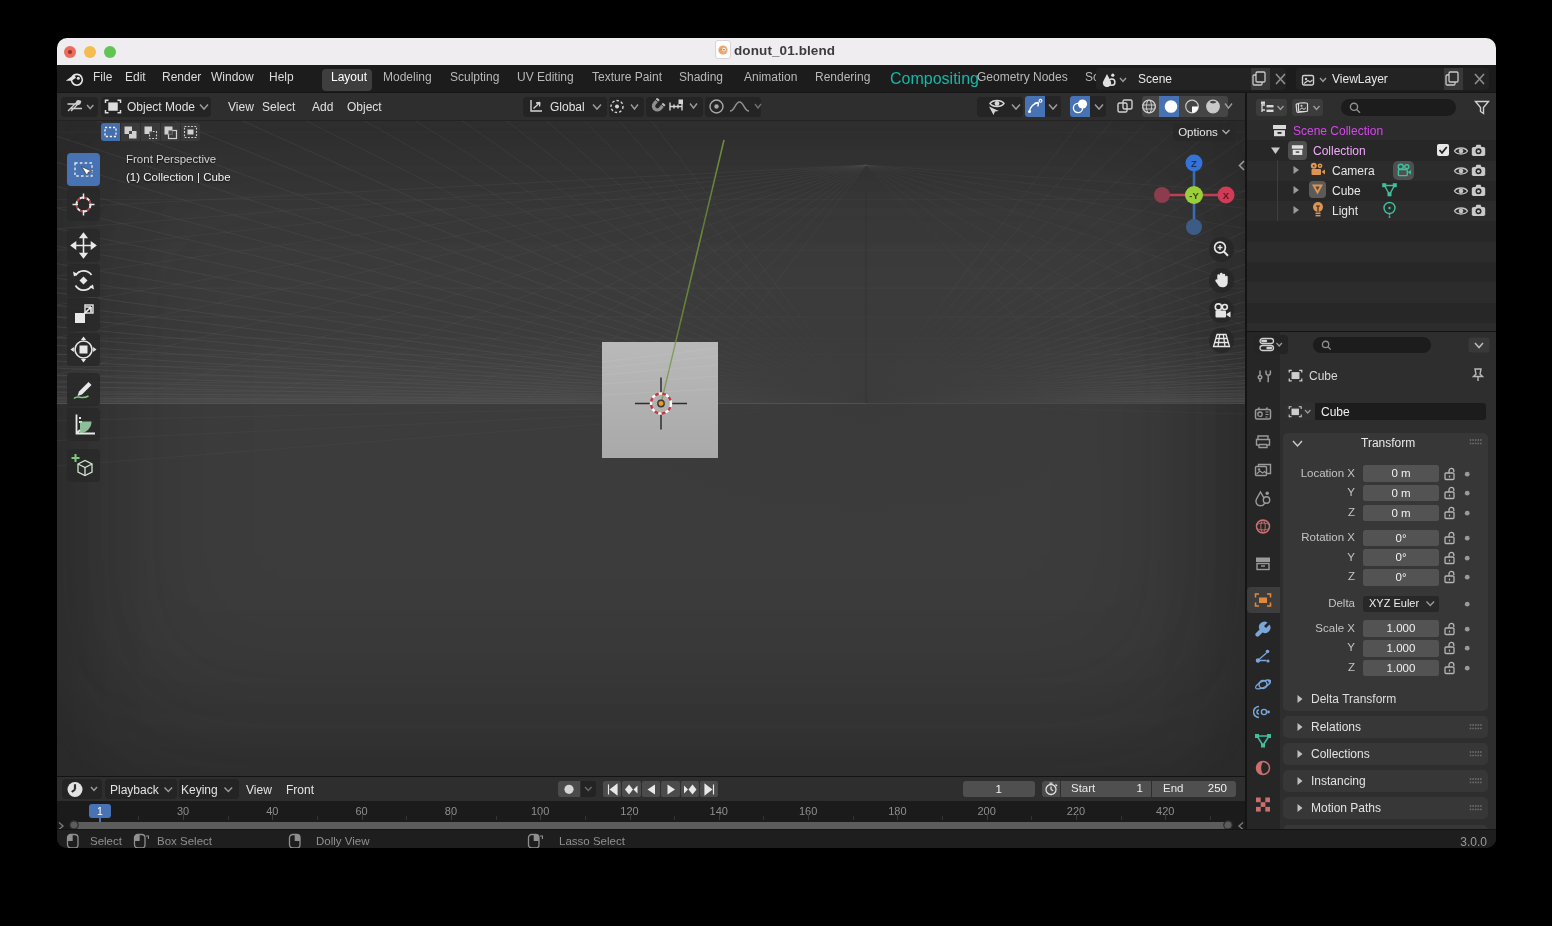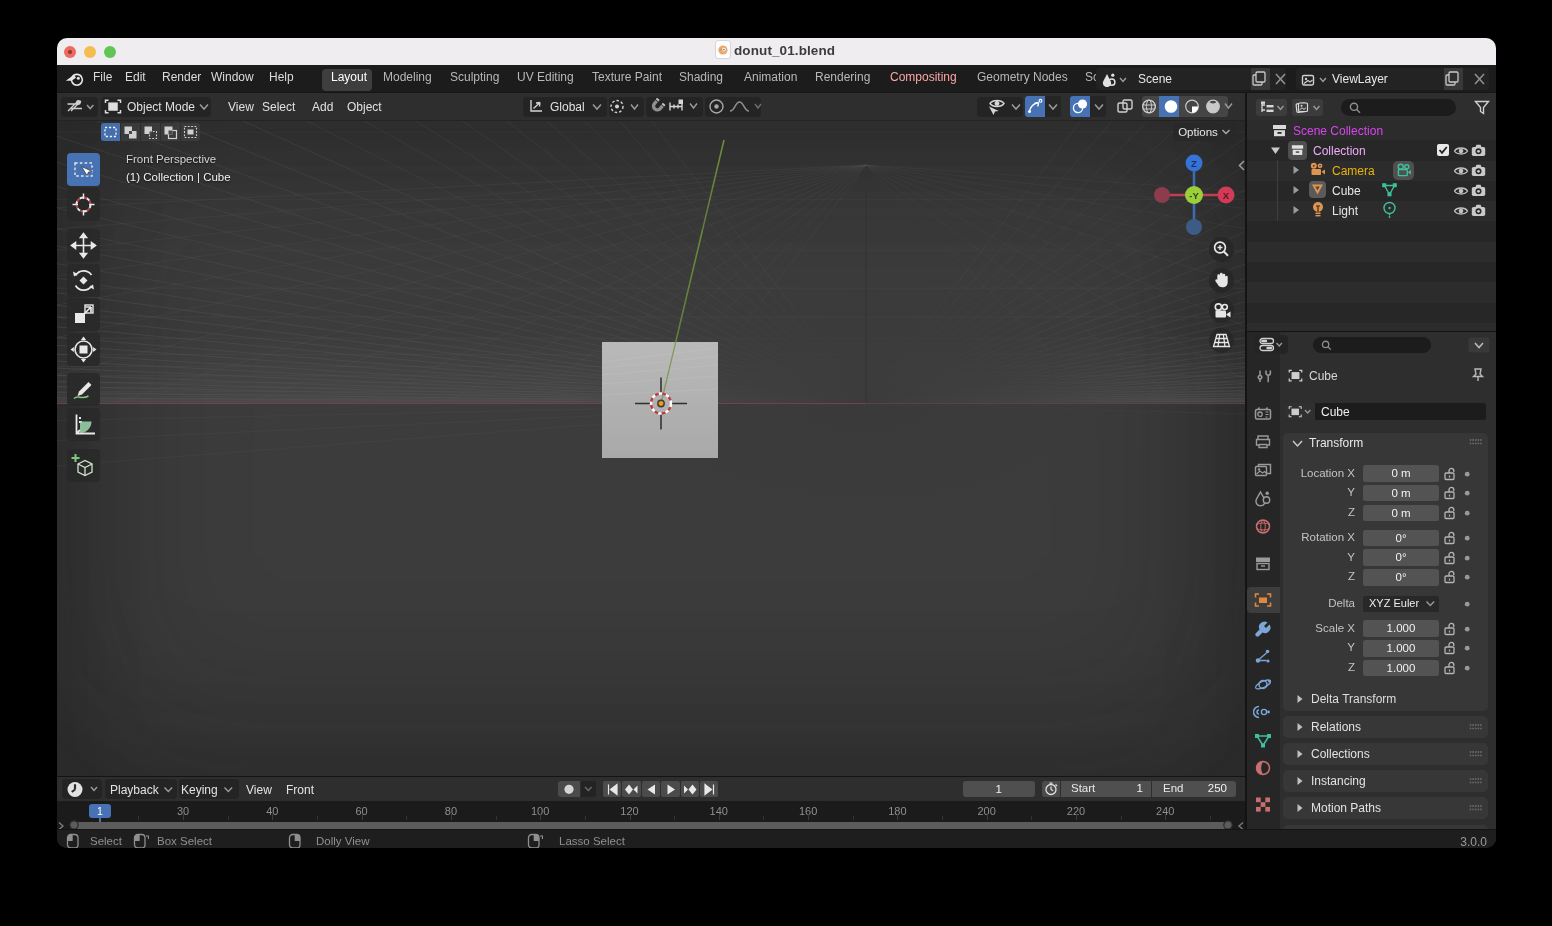--- a/index.html
+++ b/index.html
@@ -36,21 +36,21 @@
 <div class="abs" style="left:212px;top:32px;font-size:12px;color:#dcdcdc">Help</div>
 <div class="abs" style="left:265px;top:31px;width:50px;height:22px;background:#3e3e3e;border-radius:4px"></div>
 <div class="abs" style="left:274px;top:32px;font-size:12px;color:#ffffff">Layout</div>
 <div class="abs" style="left:326px;top:32px;font-size:12px;color:#b8b8b8">Modeling</div>
 <div class="abs" style="left:393px;top:32px;font-size:12px;color:#b8b8b8">Sculpting</div>
 <div class="abs" style="left:460px;top:32px;font-size:12px;color:#b8b8b8">UV Editing</div>
 <div class="abs" style="left:535px;top:32px;font-size:12px;color:#b8b8b8">Texture Paint</div>
 <div class="abs" style="left:622px;top:32px;font-size:12px;color:#b8b8b8">Shading</div>
 <div class="abs" style="left:687px;top:32px;font-size:12px;color:#b8b8b8">Animation</div>
 <div class="abs" style="left:758px;top:32px;font-size:12px;color:#b8b8b8">Rendering</div>
-<div class="abs" style="left:833px;top:32px;font-size:12px;color:#fca5a5">Compositing</div>
+<div class="abs" style="left:833px;top:32px;font-size:16px;color:#14b8a6">Compositing</div>
 <div class="abs" style="left:920px;top:32px;font-size:12px;color:#b8b8b8">Geometry Nodes</div>
 <div class="abs" style="left:1028px;top:32px;font-size:12px;color:#b8b8b8">Scripting</div>
 <div class="abs" style="left:1039px;top:30px;width:190px;height:22px;background:#232323;border-radius:4px"></div>
 <div class="abs" style="left:1239px;top:30px;width:193px;height:22px;background:#232323;border-radius:4px"></div>
 <svg class="abs" style="left:1044px;top:34px" width="26" height="15" viewBox="0 0 26 15">
  <path d="M6 2 L9.8 9.5 A4.1 4.1 0 1 1 2.2 9.5 Z" fill="#e2e2e2"></path>
  <circle cx="10.8" cy="10.2" r="3.1" fill="none" stroke="#e2e2e2" stroke-width="1.5"></circle>
  <circle cx="11.8" cy="3.2" r="1.6" fill="#e2e2e2"></circle>
  <path d="M19 6 l3 3.4 l3-3.4" fill="none" stroke="#9a9a9a" stroke-width="1.5"></path>
 </svg>
@@ -571,21 +571,21 @@
       <path d="M1.5 1 l5.5 4 l-5.5 4 Z" fill="#9a9a9a"></path>
     </svg>
 <svg class="abs" style="left:1252px;top:124px" width="17" height="15" viewBox="0 0 17 15">
  <circle cx="4.8" cy="3.8" r="3" fill="#de9552"></circle>
       <circle cx="4.8" cy="3.8" r="0.9" fill="#33302c"></circle>
  <circle cx="11" cy="3.8" r="2.4" fill="#de9552"></circle>
       <circle cx="11" cy="3.8" r="0.8" fill="#33302c"></circle>
  <rect x="2.5" y="7" width="9.5" height="6" rx="1" fill="#de9552"></rect>
       <path d="M12.5 9.8 l3.5-2.2 v4.8 Z" fill="#de9552"></path>
 </svg>
-<div class="abs" style="left:1275px;top:125.5px;font-size:12px;color:#eab308">Camera</div>
+<div class="abs" style="left:1275px;top:125.5px;font-size:12px;color:#e5e5e5">Camera</div>
 <div class="abs" style="left:1336px;top:122.5px;width:21px;height:19px;background:#505050;border-radius:5px"></div>
 <svg class="abs" style="left:1339px;top:125px" width="16" height="14" viewBox="0 0 17 15">
  <circle cx="5" cy="4" r="2.7" fill="none" stroke="#3fbf9d" stroke-width="1.5"></circle>
       <circle cx="11.5" cy="4" r="2.2" fill="none" stroke="#3fbf9d" stroke-width="1.5"></circle>
  <rect x="2.5" y="7" width="9.5" height="6.5" rx="1" fill="none" stroke="#3fbf9d" stroke-width="1.5"></rect>
       <path d="M12.5 9.8 l3.5-2.2 v4.6 Z" fill="#3fbf9d"></path>
 </svg>
 <svg class="abs" style="left:1396px;top:127px" width="16" height="12" viewBox="0 0 16 12">
       <path d="M1.5 6 C4 2 12 2 14.5 6 C12 10 4 10 1.5 6 Z" fill="none" stroke="#c2c2c2" stroke-width="1.4"></path>
       <circle cx="8" cy="6" r="2.3" fill="#c2c2c2"></circle>
@@ -758,21 +758,21 @@
         <path d="M1.5 5 V2.2 H4.5 M13.5 2.2 H16.5 V5 M16.5 12 V14.8 H13.5 M4.5 14.8 H1.5 V12"></path>
         <rect x="5" y="5.2" width="8" height="6.8" fill="#cfcfcf"></rect>
       </g>
  <path d="M17 5 l2.7 3 l2.7-3" fill="none" stroke="#9a9a9a" stroke-width="1.3"></path>
 </svg>
 <div class="abs" style="left:1264px;top:366.5px;font-size:12px;color:#f0f0f0">Cube</div>
 <div class="abs" style="left:1226px;top:395px;width:205px;height:278px;background:#373737;border-radius:5px"></div>
 <svg class="abs" style="left:1235px;top:401px" width="11" height="9">
       <path d="M1 2 l4.5 5 L10 2" fill="none" stroke="#c9c9c9" stroke-width="1.5"></path>
     </svg>
-<div class="abs" style="left:1252px;top:398px;font-size:12px;color:#e8e8e8">Transform</div>
+<div class="abs" style="left:1304px;top:398px;font-size:12px;color:#e8e8e8">Transform</div>
 <svg class="abs" style="left:1412px;top:400px" width="14" height="8">
       <circle cx="1.5" cy="2.0" r="0.9" fill="#6a6a6a"></circle>
       <circle cx="4.1" cy="2.0" r="0.9" fill="#6a6a6a"></circle>
       <circle cx="6.7" cy="2.0" r="0.9" fill="#6a6a6a"></circle>
       <circle cx="9.3" cy="2.0" r="0.9" fill="#6a6a6a"></circle>
       <circle cx="11.9" cy="2.0" r="0.9" fill="#6a6a6a"></circle>
       <circle cx="1.5" cy="5.4" r="0.9" fill="#6a6a6a"></circle>
       <circle cx="4.1" cy="5.4" r="0.9" fill="#6a6a6a"></circle>
       <circle cx="6.7" cy="5.4" r="0.9" fill="#6a6a6a"></circle>
       <circle cx="9.3" cy="5.4" r="0.9" fill="#6a6a6a"></circle>
@@ -1020,21 +1020,21 @@
 <div class="abs" style="left:200.3px;top:767px;width:30px;text-align:center;font-size:11px;color:#8f8f8f">40</div>
 <div class="abs" style="left:289.6px;top:767px;width:30px;text-align:center;font-size:11px;color:#8f8f8f">60</div>
 <div class="abs" style="left:378.9px;top:767px;width:30px;text-align:center;font-size:11px;color:#8f8f8f">80</div>
 <div class="abs" style="left:468.2px;top:767px;width:30px;text-align:center;font-size:11px;color:#8f8f8f">100</div>
 <div class="abs" style="left:557.5px;top:767px;width:30px;text-align:center;font-size:11px;color:#8f8f8f">120</div>
 <div class="abs" style="left:646.8px;top:767px;width:30px;text-align:center;font-size:11px;color:#8f8f8f">140</div>
 <div class="abs" style="left:736.1px;top:767px;width:30px;text-align:center;font-size:11px;color:#8f8f8f">160</div>
 <div class="abs" style="left:825.4px;top:767px;width:30px;text-align:center;font-size:11px;color:#8f8f8f">180</div>
 <div class="abs" style="left:914.7px;top:767px;width:30px;text-align:center;font-size:11px;color:#8f8f8f">200</div>
 <div class="abs" style="left:1004px;top:767px;width:30px;text-align:center;font-size:11px;color:#8f8f8f">220</div>
-<div class="abs" style="left:1093.3px;top:767px;width:30px;text-align:center;font-size:11px;color:#8f8f8f">240</div>
+<div class="abs" style="left:1093.3px;top:767px;width:30px;text-align:center;font-size:11px;color:#8f8f8f">420</div>
 <div class="abs" style="left:126px;top:776px;width:1px;height:6px;background:#3c3c3c"></div>
 <div class="abs" style="left:215.3px;top:776px;width:1px;height:6px;background:#3c3c3c"></div>
 <div class="abs" style="left:304.6px;top:776px;width:1px;height:6px;background:#3c3c3c"></div>
 <div class="abs" style="left:393.9px;top:776px;width:1px;height:6px;background:#3c3c3c"></div>
 <div class="abs" style="left:483.2px;top:776px;width:1px;height:6px;background:#3c3c3c"></div>
 <div class="abs" style="left:572.5px;top:776px;width:1px;height:6px;background:#3c3c3c"></div>
 <div class="abs" style="left:661.8px;top:776px;width:1px;height:6px;background:#3c3c3c"></div>
 <div class="abs" style="left:751.1px;top:776px;width:1px;height:6px;background:#3c3c3c"></div>
 <div class="abs" style="left:840.4px;top:776px;width:1px;height:6px;background:#3c3c3c"></div>
 <div class="abs" style="left:929.7px;top:776px;width:1px;height:6px;background:#3c3c3c"></div>

